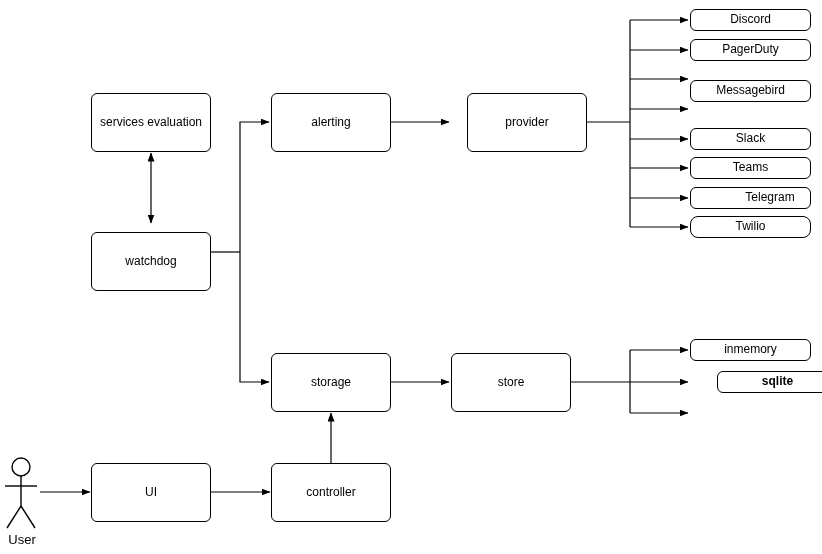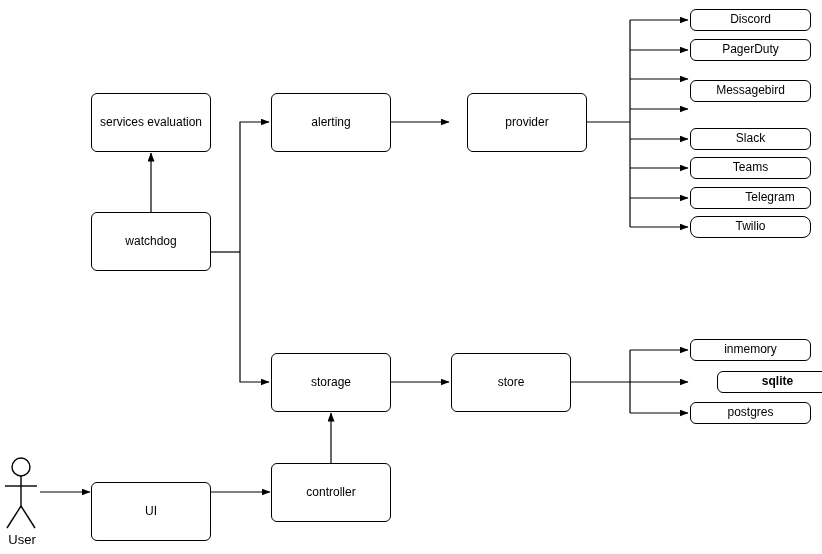--- a/index.html
+++ b/index.html
@@ -109,41 +109,41 @@
       <line x1="5" y1="486" x2="37" y2="486"></line>
       <line x1="21" y1="506" x2="7" y2="528"></line>
       <line x1="21" y1="506" x2="35" y2="528"></line>
     </g>
   </svg>
 
   <div class="node" style="left:91px; top:93px; width:120px; height:59px;">
     <span>services evaluation</span>
   </div>
 
-  <div class="node" style="left:91px; top:212px; width:120px; height:59px;">
+  <div class="node" style="left:91px; top:232px; width:120px; height:59px;">
     <span>watchdog</span>
   </div>
 
   <div class="node" style="left:271px; top:93px; width:120px; height:59px;">
     <span>alerting</span>
   </div>
 
   <div class="node" style="left:451px; top:93px; width:120px; height:59px;margin-left:16px;">
     <span>provider</span>
   </div>
 
   <div class="node" style="left:271px; top:353px; width:120px; height:59px;">
     <span>storage</span>
   </div>
 
   <div class="node" style="left:451px; top:353px; width:120px; height:59px;">
     <span>store</span>
   </div>
 
-  <div class="node" style="left:91px; top:463px; width:120px; height:59px;margin-top:19px;">
+  <div class="node" style="left:91px; top:463px; width:120px; height:59px;">
     <span>UI</span>
   </div>
 
   <div class="node" style="left:271px; top:463px; width:120px; height:59px;">
     <span>controller</span>
   </div>
 
   <div class="node leaf" style="left:690px; top:9px; width:121px; height:22px;">
     <span>Discord</span>
   </div>
@@ -165,19 +165,16 @@
   <div class="node leaf" style="left:690px; top:216px; width:121px; height:22px;border-radius:8px;">
     <span>Twilio</span>
   </div>
 
   <div class="node leaf" style="left:690px; top:339px; width:121px; height:22px;border-radius:6px;">
     <span>inmemory</span>
   </div>
   <div class="node leaf" style="left:717px; top:371px; width:121px; height:22px;font-weight:bold;">
     <span>sqlite</span>
   </div>
-  <div class="node leaf" style="left:690px; top:402px; width:121px; height:22px;">
-    <span>postgres</span>
-  </div>
 
   <div class="actor-label" style="left:0px; top:532px; width:44px;">User</div>
 
 </div>
 
 </body></html>

